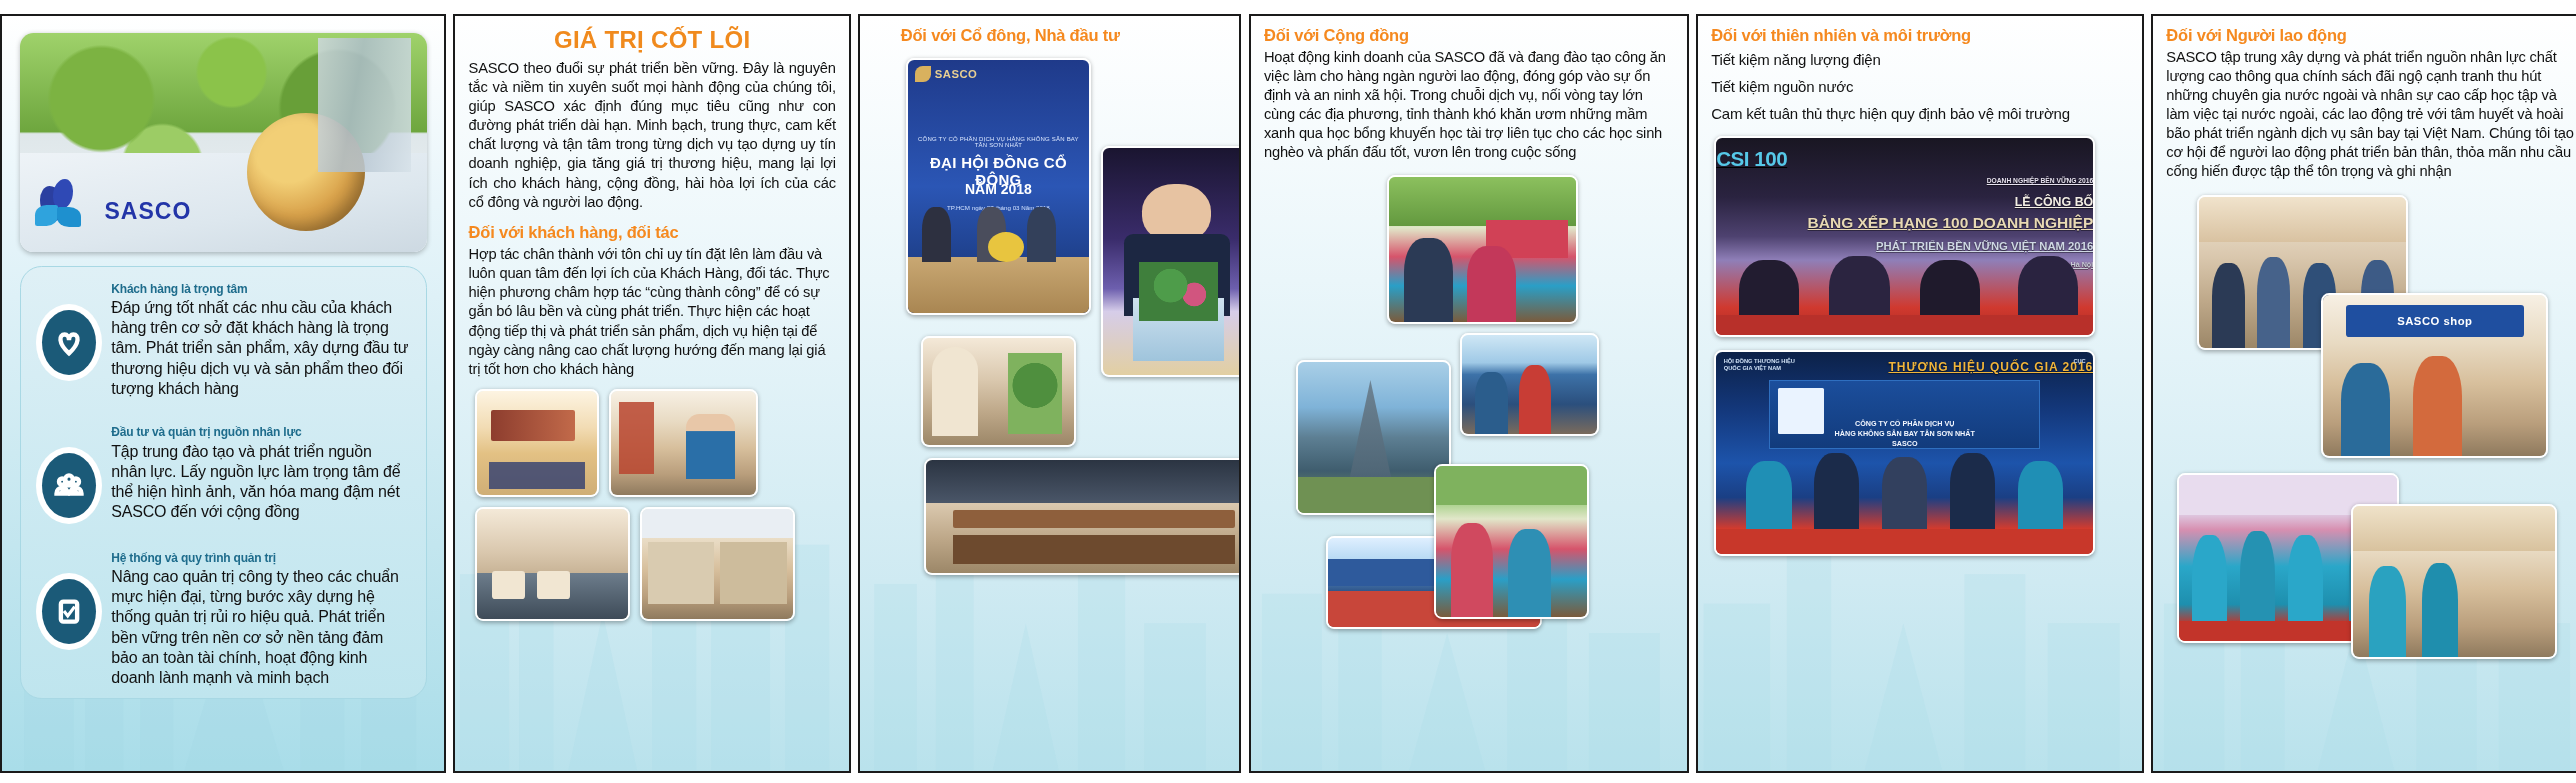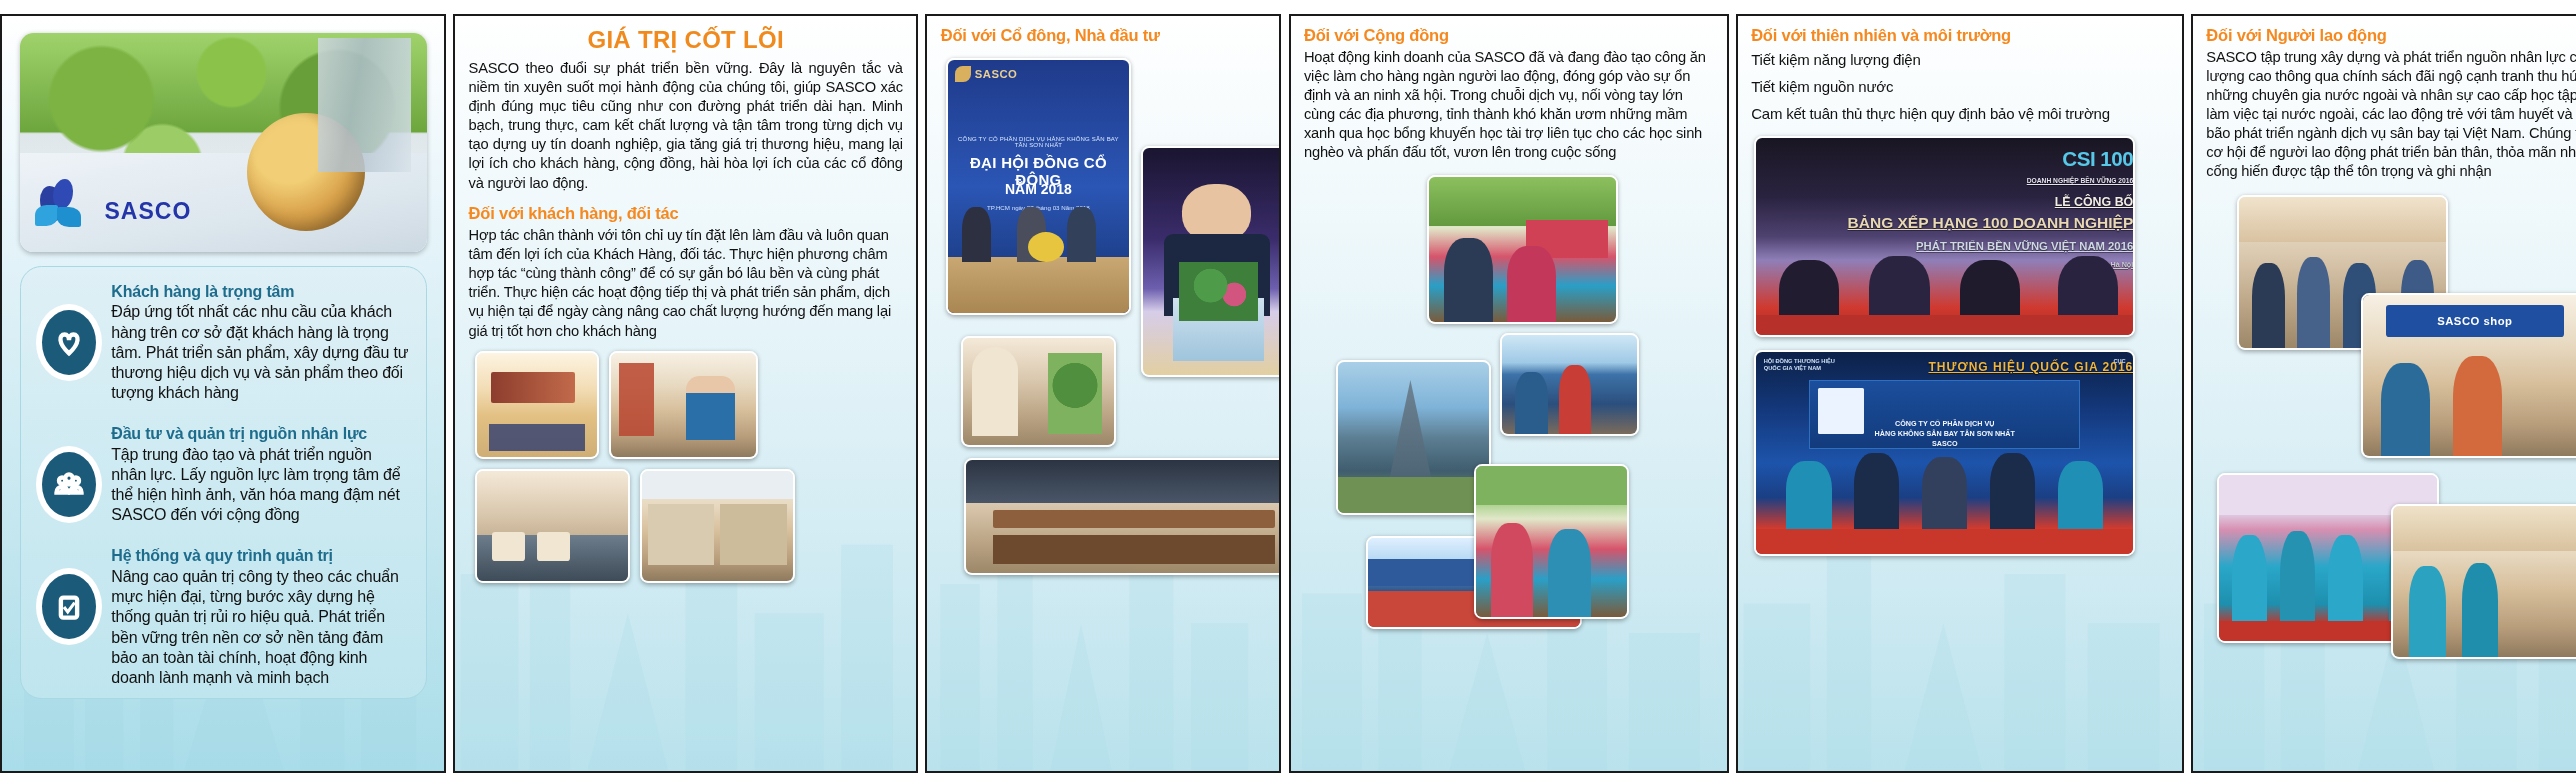--- a/index.html
+++ b/index.html
@@ -49,38 +49,38 @@
     flex:0 0 auto; width:66px; height:77px; border-radius:50%;
     background:#ffffff; display:flex; align-items:center; justify-content:center;
     margin-top:23px;
   }
   .value-badge .circle{
     width:54px; height:65px; border-radius:50%; background:#1b5a78;
     display:flex; align-items:center; justify-content:center;
   }
   .value-badge svg{ width:30px; height:30px; fill:none; stroke:#ffffff; stroke-width:7; }
   .value-text{ flex:1 1 auto; padding-top:2.1px; }
-  .value-title{ color:#1e6c8c; font-size:16px; font-weight:700; letter-spacing:-0.2px;
+  .value-title{ color:#1e6c8c; font-size:12px; font-weight:700; letter-spacing:-0.2px;
      line-height:1.1; margin-bottom:2.1px; }
   .value-body{ color:#111; font-size:16px; line-height:1.26; letter-spacing:-0.2px; }
 
   
   .sec-head-big{ color:#f08a1d; font-size:24px; font-weight:700; text-align:center;
      letter-spacing:0.3px; margin-bottom:5.2px; }
   .sec-head{ color:#f5891f; font-size:16.5px; font-weight:700; letter-spacing:-0.2px;
      line-height:1.15; margin:0 0 3.1px 0; }
   .body-just{ color:#111; font-size:14.7px; line-height:1.3; text-align:justify;
      letter-spacing:-0.2px; }
   .body-left{ color:#111; font-size:14.7px; line-height:1.3; letter-spacing:-0.2px; }
   .bullet-line{ color:#111; font-size:15px; line-height:1.38; letter-spacing:-0.2px;
      margin-bottom:6.2px; }
 
   
-  .p2{ width:465px; }
-  .p3{ width:356px; }
+  .p2{ width:398px; }
+  .p3{ width:383px;padding-left:27px; }
   .p4{ width:440px; }
   .p5{ width:448px; }
   .p6{ width:443px; }
 
   
   .ph{ position:relative; border-radius:8.2px; overflow:hidden;
        box-shadow:0 1.5px 4.6px rgba(0,0,0,.30); border:2.6px solid #fff; }
   .grp{ position:relative; }
   .abs{ position:absolute; }
 
@@ -374,21 +374,21 @@
       <div style="margin-top:5.2px;">
         <div class="bullet-line">Tiết kiệm năng lượng điện</div>
         <div class="bullet-line">Tiết kiệm nguồn nước</div>
         <div class="bullet-line">Cam kết tuân thủ thực hiện quy định bảo vệ môi trường</div>
       </div>
 
       <div class="grp" style="margin-top:11.3px;height:443px;">
 
         <div class="ph abs" style="left:3.1px;top:0;width:381px;height:201px;">
           <div style="position:absolute;inset:0;" class="tex-award"></div>
-          <div style="position:absolute;left:0;right:0;top:5%;text-align:right;">
+          <div style="position:absolute;left:0;right:0;top:5%;text-align:left;text-decoration:underline;">
             <span style="color:#56c8e8;font-size:20.6px;font-weight:700;letter-spacing:-0.5px;">CSI 100</span>
           </div>
           <div class="cap" style="top:20%;font-size:6.7px;color:#e7e2ef;">DOANH NGHIỆP BỀN VỮNG 2016</div>
           <div class="cap" style="top:29%;font-size:12.4px;color:#f2ede4;">LỄ CÔNG BỐ</div>
           <div class="cap" style="top:39%;font-size:15.5px;color:#e8d9b4;">BẢNG XẾP HẠNG 100 DOANH NGHIỆP</div>
           <div class="cap" style="top:52%;font-size:11.3px;color:#cfd8e4;">PHÁT TRIỂN BỀN VỮNG VIỆT NAM 2016</div>
           <div class="cap" style="top:62%;font-size:7.2px;color:#c9ccd6;">Hà Nội</div>
           <div style="position:absolute;left:6%;bottom:0;width:16%;height:38%;background:#221c30;border-radius:40% 40% 0 0;"></div>
           <div style="position:absolute;left:30%;bottom:0;width:16%;height:40%;background:#2b2440;border-radius:40% 40% 0 0;"></div>
           <div style="position:absolute;left:54%;bottom:0;width:16%;height:38%;background:#1f1a2c;border-radius:40% 40% 0 0;"></div>

